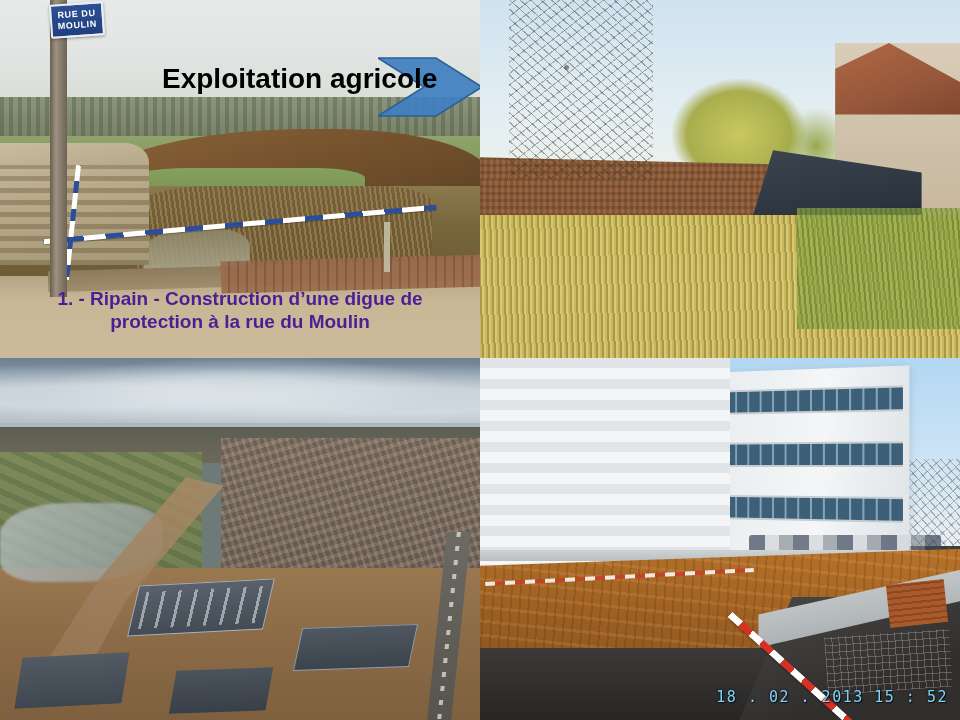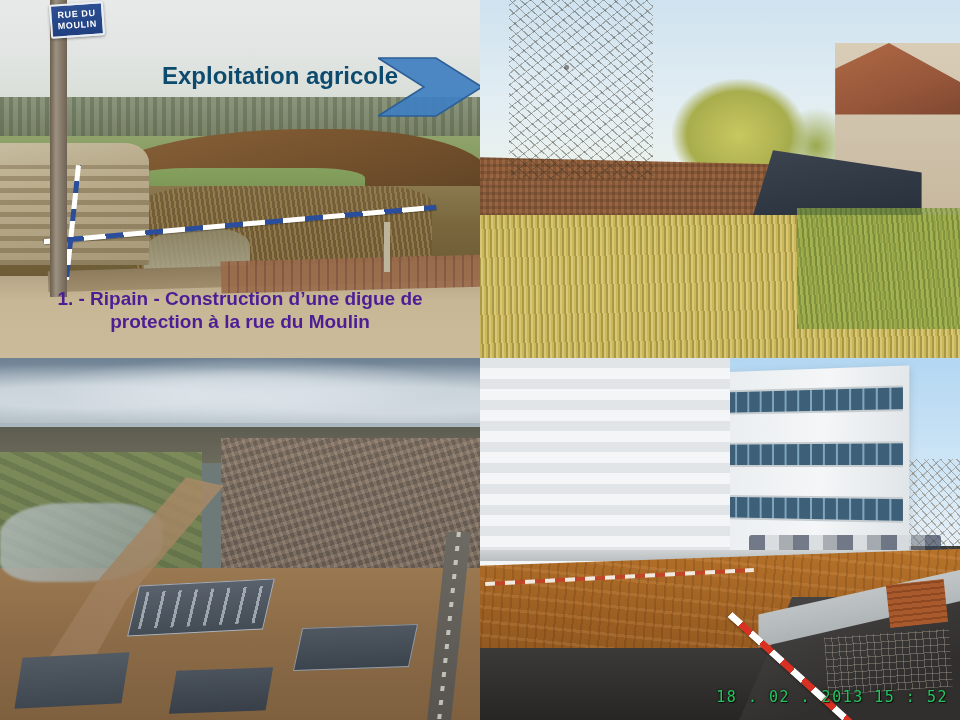--- a/index.html
+++ b/index.html
@@ -390,34 +390,34 @@
   }
 
   .cap-black {
     color: #4c1d95;
     font-size: 19px;
   }
 
   
   #cap-1 { left: 20px;  top: 288px; width: 440px; text-align: center; }
 
-  #label-1 { left: 162px; top: 62px;  font-size: 24px; color: #0c4a6e; }
+  #label-1 { left: 162px; top: 62px;  font-size: 28px; color: #000000; }
 
   
   .arrow { position: absolute; z-index: 19; }
   #arrow-1 {
     left: 378px; top: 56px; width: 105px; height: 62px;
   }
   .arrow svg { display: block; width: 100%; height: 100%; }
 
   
   #timestamp {
     position: absolute; z-index: 25;
     right: 12px; bottom: 14px;
-    color: #22c55e;
+    color: #7dd3fc;
     font-family: "DejaVu Sans Mono", monospace;
     font-size: 15px;
     letter-spacing: 1.5px;
     text-shadow: 0 0 3px rgba(0,0,0,.85), 1px 1px 0 rgba(0,0,0,.6);
   }
 </style>
 </head>
 <body>
 
 <div id="slide">

